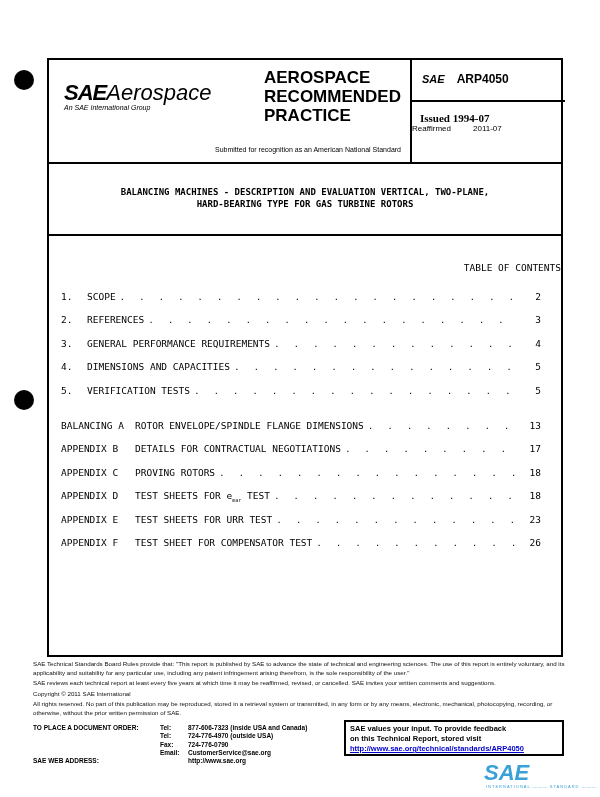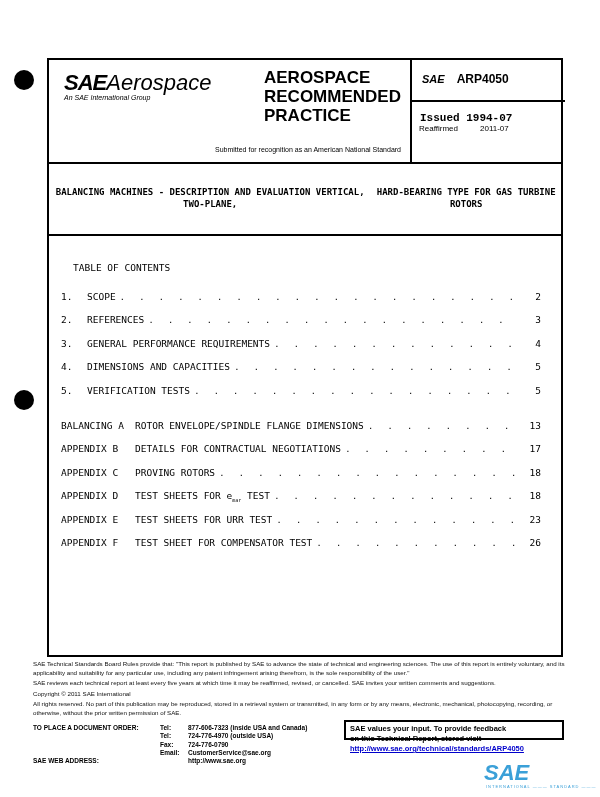--- a/index.html
+++ b/index.html
@@ -1,47 +1,47 @@
 <!DOCTYPE html>
 <html><head>
 <meta charset="utf-8">
 <style>
   html, body { margin:0; padding:0; background:#ffffff; }
   body { width:600px; height:797px; position:relative; overflow:hidden; font-family:"Liberation Sans", sans-serif; color:#000; }
   .punch { position:absolute; width:20px; height:20px; border-radius:50%; background:#000; }
   .frame { position:absolute; left:47px; top:58px; width:516px; height:599px; border:2px solid #000; box-sizing:border-box; }
   .hdr { position:absolute; left:0; top:0; width:512px; height:102px; border-bottom:2px solid #000; }
-  .logo { position:absolute; left:15px; top:10px; }
+  .logo { position:absolute; left:15px; top:20px; }
   .logo-sae { font-family:"Liberation Sans", sans-serif; font-weight:bold; font-style:italic; font-size:22px; letter-spacing:-1px; }
   .logo-aero { font-family:"Liberation Sans", sans-serif; font-style:italic; font-size:22px; }
   .logo-sub { font-size:7px; font-style:italic; margin-top:-2px; }
   .arp-title { position:absolute; left:215px; top:8px; font-weight:bold; font-size:17px; line-height:19px; }
   .submitted { position:absolute; right:160px; top:86px; font-size:7px; }
   .arp-box { position:absolute; left:361px; top:-2px; width:153px; height:104px; border-left:2px solid #000; }
   .arp-top { height:42px; border-bottom:2px solid #000; display:flex; align-items:center; padding-left:10px; gap:12px; }
   .arp-sae { font-weight:bold; font-style:italic; font-size:11px; }
   .arp-num { font-weight:bold; font-size:12px; }
-  .issued { padding:10px 0 0 8px; font-family:Liberation Mono, monospace; font-weight:bold; font-size:11px; }
-  .reaffirmed { padding-left:7px; font-size:8px; display:flex; gap:22px; }
-  .doc-title { position:absolute; left:0; top:102px; width:512px; height:72px; border-bottom:2px solid #000; display:flex; flex-direction:row; justify-content:center; align-items:center; font-family:"DejaVu Sans Mono", monospace; font-size:9px; font-weight:bold; line-height:12px; text-align:center; }
+  .issued { padding:10px 0 0 8px; font-family:Liberation Serif, serif; font-weight:bold; font-size:11px; }
+  .reaffirmed { padding-left:0; font-size:8px; display:flex; gap:22px; }
+  .doc-title { position:absolute; left:0; top:102px; width:512px; height:72px; border-bottom:2px solid #000; display:flex; flex-direction:column; justify-content:center; align-items:center; font-family:"DejaVu Sans Mono", monospace; font-size:9px; font-weight:bold; line-height:12px; text-align:center; }
   .toc { position:absolute; left:0; top:174px; width:512px; font-family:"DejaVu Sans Mono", monospace; font-size:9.5px; }
-  .toc-heading { text-align:left; margin-top:28px; margin-bottom:12px;padding-left:24px; }
+  .toc-heading { text-align:right; margin-top:28px; margin-bottom:12px;padding-left:24px; }
   .toc-row { display:flex; align-items:baseline; height:23.4px; padding-left:12px; padding-right:20px; }
   .toc-num { width:26px; }
   .toc-app { width:74px; }
   .toc-label { white-space:nowrap;margin-top:6px; }
   .toc-dots { flex:1; overflow:hidden; white-space:nowrap; letter-spacing:4px; color:#222; margin:0 4px; }
   .toc-page { width:18px; text-align:right; }
   .toc-gap { height:12px; }
   .fine { position:absolute; left:33px; top:660px; width:540px; font-size:6.2px; line-height:8.5px; color:#111; }
   .fine p { margin:0 0 2px 0; }
   .order { position:absolute; left:33px; top:724px; font-size:6.5px; line-height:8.3px; font-weight:bold; }
   .order-grid { position:absolute; left:160px; top:724px; font-size:6.5px; line-height:8.3px; display:grid; grid-template-columns:28px auto; font-weight:bold; }
   .web { position:absolute; left:33px; top:757px; font-size:6.5px; font-weight:bold; }
-  .feedback { position:absolute; left:344px; top:720px; width:220px; height:20px; border:2px solid #000; font-size:7.5px; font-weight:bold; line-height:10px; padding:2px 4px; box-sizing:border-box; }
+  .feedback { position:absolute; left:344px; top:720px; width:220px; height:36px; border:2px solid #000; font-size:7.5px; font-weight:bold; line-height:10px; padding:2px 4px; box-sizing:border-box; }
   .feedback a { color:#0000cc; text-decoration:underline;margin-top:8px; }
   .wm { position:absolute; left:484px; top:760px; display:flex; align-items:center; gap:4px; color:#3aa0d8; }
   .wm-sae { font-weight:bold; font-style:italic; font-size:22px; }
   .wm-norm { font-weight:bold; font-size:14px; font-family:"DejaVu Sans", sans-serif; }
   .wm-sub { position:absolute; left:486px; top:784px; font-size:4px; color:#3aa0d8; letter-spacing:1px; }
 </style>
 </head>
 <body>
 
 <div class="punch" style="left:14px;top:70px;"></div>

